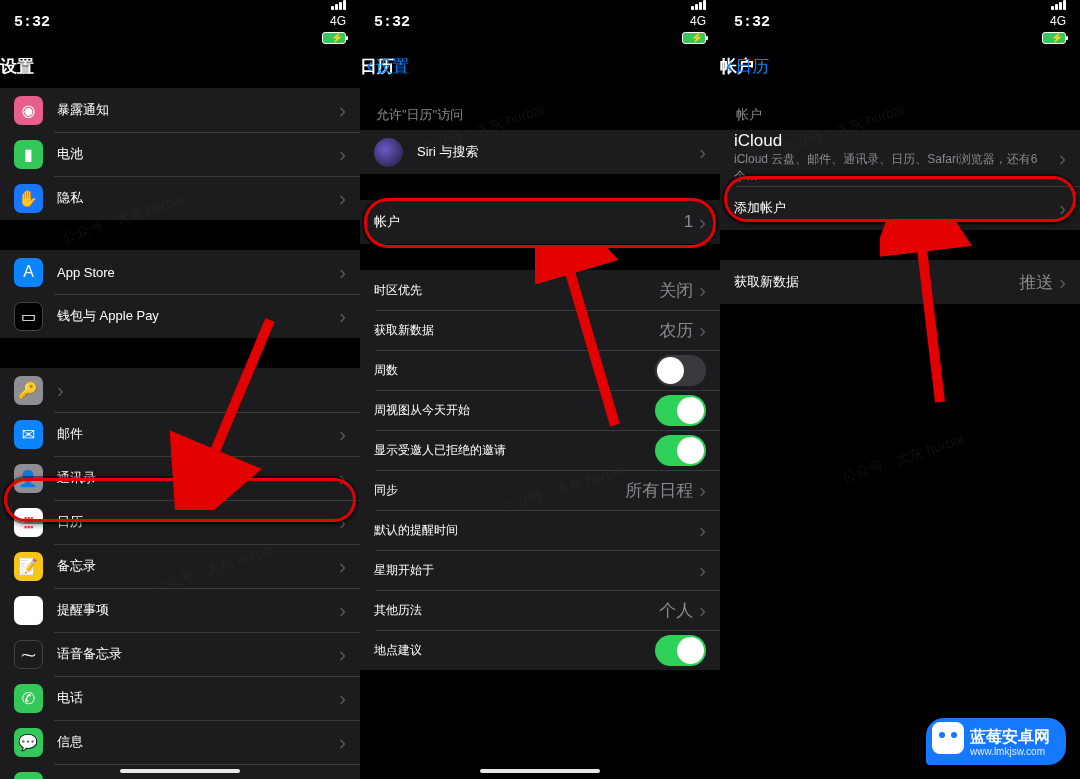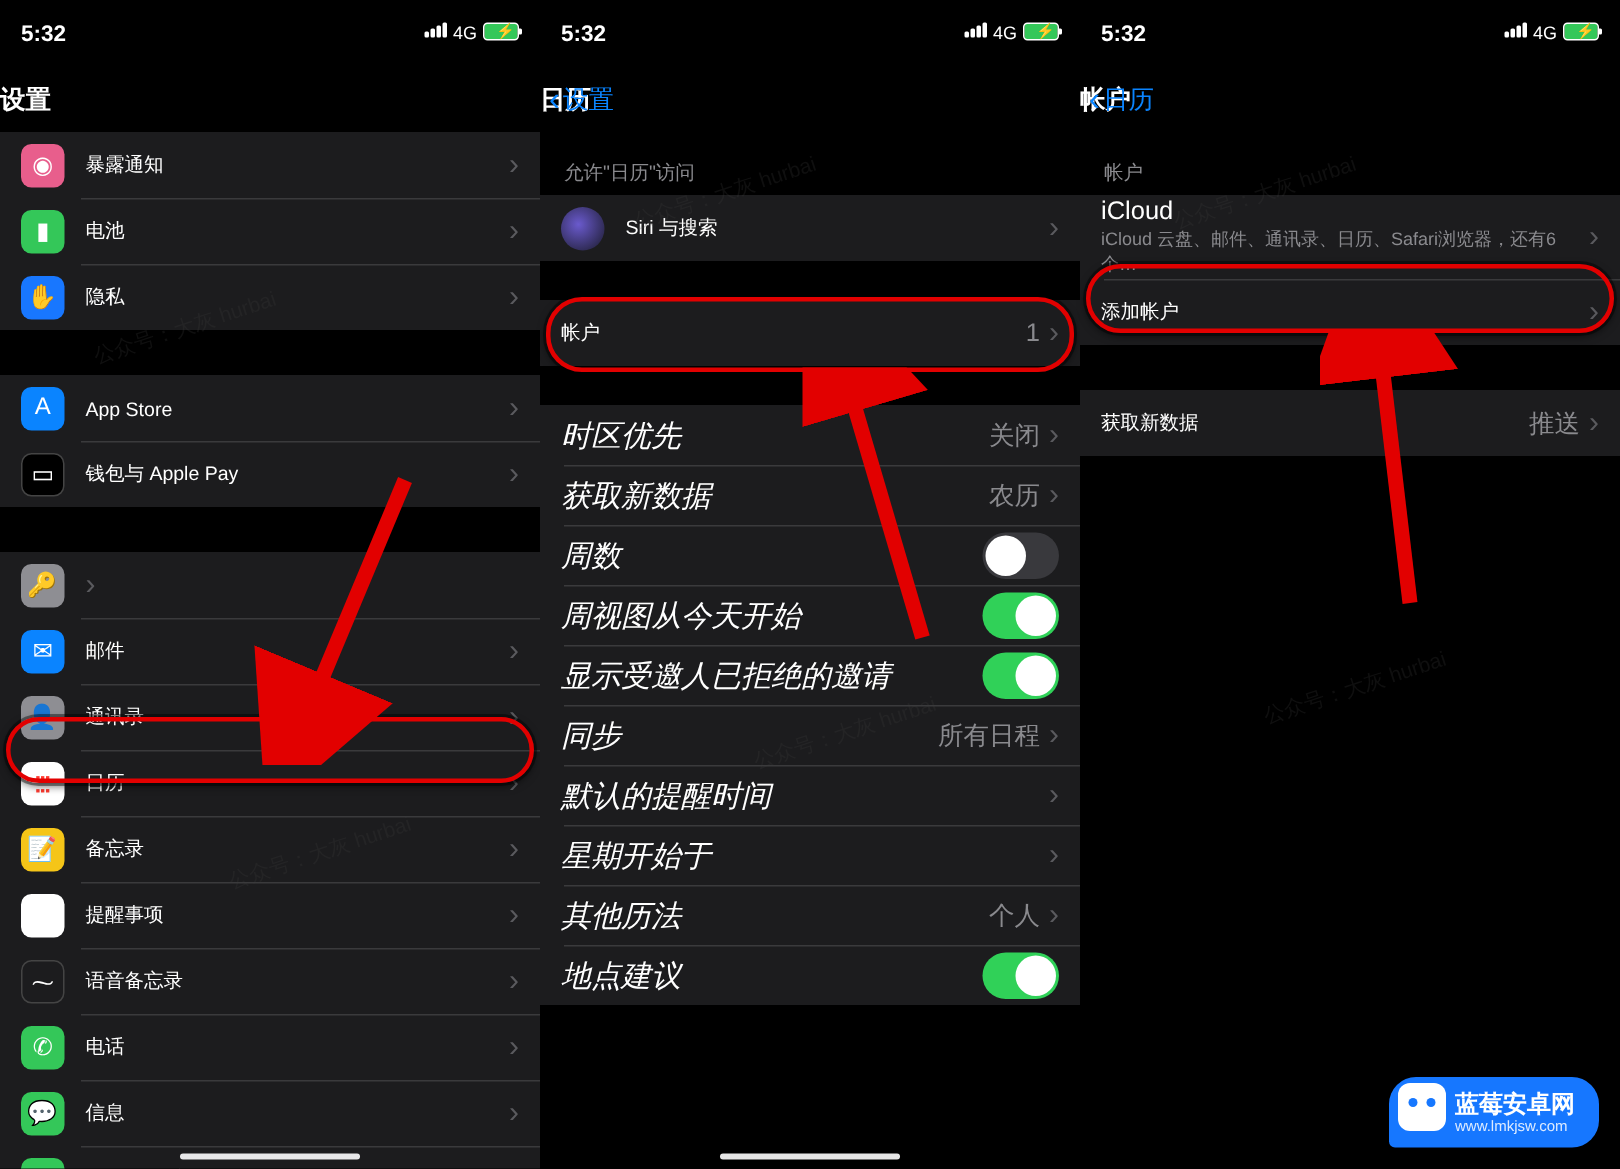--- a/index.html
+++ b/index.html
@@ -1,22 +1,22 @@
 <!DOCTYPE html>
 <html><head>
 <meta charset="utf-8">
 <style>
   * { margin: 0; padding: 0; box-sizing: border-box; font-family: -apple-system, BlinkMacSystemFont, "Segoe UI", Helvetica, Arial, sans-serif; }
   body { background: #000; color: #fff; width: 1080px; height: 779px; overflow: hidden; position: relative; }
   .panels { display: flex; width: 1080px; height: 779px; }
   .panel { width: 360px; height: 779px; background: #000; position: relative; }
   
   .status { height: 44px; display: flex; align-items: center; padding: 0 14px; font-size: 15px; font-weight: 600; }
-  .status-time { flex: 0 0 auto; }
-  .status-right { margin-left: auto; display: flex; align-items: flex-start; gap: 4px; font-size: 12px; font-weight: 500; }
+  .status-time { flex: 0 0 auto; font-family: Liberation Mono, monospace; }
+  .status-right { margin-left: auto; display: flex; align-items: flex-end; gap: 4px; font-size: 12px; font-weight: 500; flex-direction: column; }
   .sig { display:inline-flex; align-items:flex-end; gap:1px; }
   .sig i { display:block; width:3px; background:#fff; border-radius:1px; }
   .sig i:nth-child(1){height:4px;} .sig i:nth-child(2){height:6px;} .sig i:nth-child(3){height:8px;} .sig i:nth-child(4){height:10px;}
   .batt { width:24px; height:12px; border:1px solid #fff; border-radius:3px; position:relative; background: linear-gradient(to right, #34c759 60%, #34c759 60%);}
   .batt:after { content:""; position:absolute; right:-3px; top:3px; width:2px; height:4px; background:#fff; border-radius:0 1px 1px 0;}
   .batt .bolt { position:absolute; left:8px; top:-1px; font-size:10px; color:#fff;}
   
   .nav { height: 44px; display:flex; align-items:center; justify-content:flex-start; position:relative; }
   .nav-title { font-size: 17px; font-weight: 600; }
   .nav-back { position:absolute; left:6px; display:flex; align-items:center; color:#0a84ff; font-size:17px; cursor:pointer; }
@@ -24,21 +24,21 @@
   
   .section-header { color:#8a8a8e; font-size:13px; padding: 18px 16px 6px; }
   .group { background:#1c1c1e; }
   .cell { display:flex; align-items:center; height:44px; padding: 0 14px 0 14px; position:relative; cursor:pointer; }
   .cell.tall { height: 56px; }
   .cell:not(:last-child)::after { content:""; position:absolute; left:54px; right:0; bottom:0; height:0.5px; background:#3a3a3c; }
   .cell.no-icon:not(:last-child)::after { left:16px; }
   .icon { width:29px; height:29px; border-radius:7px; display:flex; align-items:center; justify-content:center; margin-right: 14px; flex:0 0 29px; font-size:16px; }
   .icon.round { border-radius:50%; }
   .label { font-size: 13px; flex:1; }
-  .label.small { font-size:20px;font-style:italic; }
+  .label.small { font-size:12px; }
   .detail { color:#8a8a8e; font-size:17px; margin-right:6px; }
   .sub { color:#8a8a8e; font-size:12px; }
   .chevron { color:#5a5a5e; font-size:20px; font-weight:300; }
   .gap { height: 30px; }
   
   .ring { position:absolute; border:3px solid #e20000; border-radius: 24px; pointer-events:none; box-shadow: 0 0 0 2px rgba(0,0,0,0.4), 0 2px 6px rgba(0,0,0,0.6); }
   
   .arrow-svg { position:absolute; pointer-events:none; }
   
   .toggle { width:51px; height:31px; border-radius:16px; background:#39393d; position:relative; }

